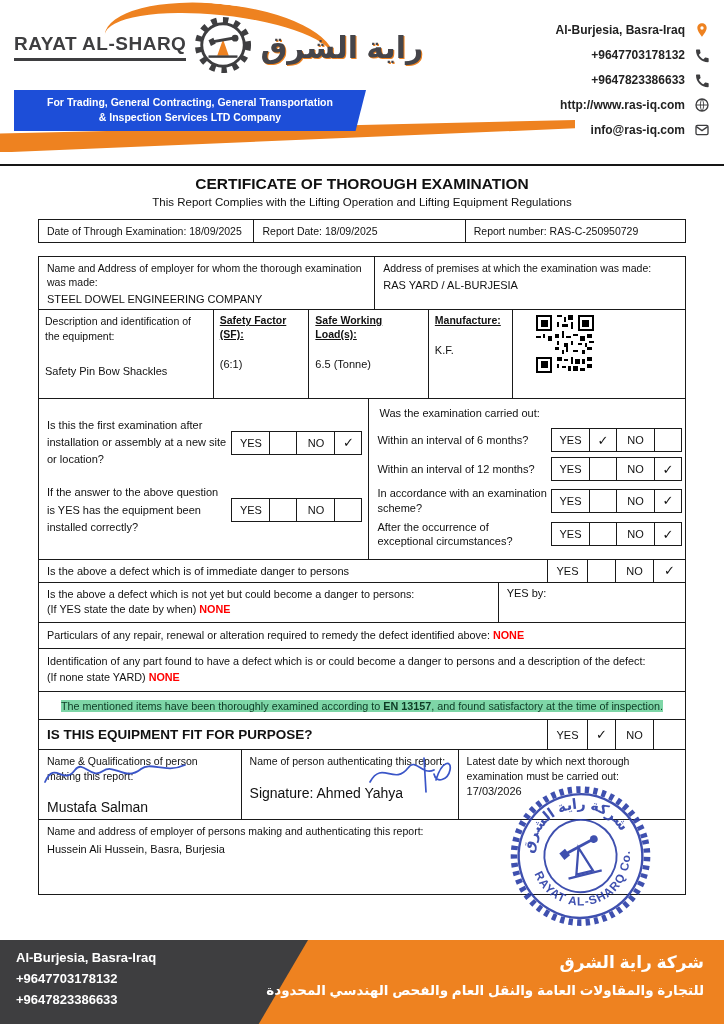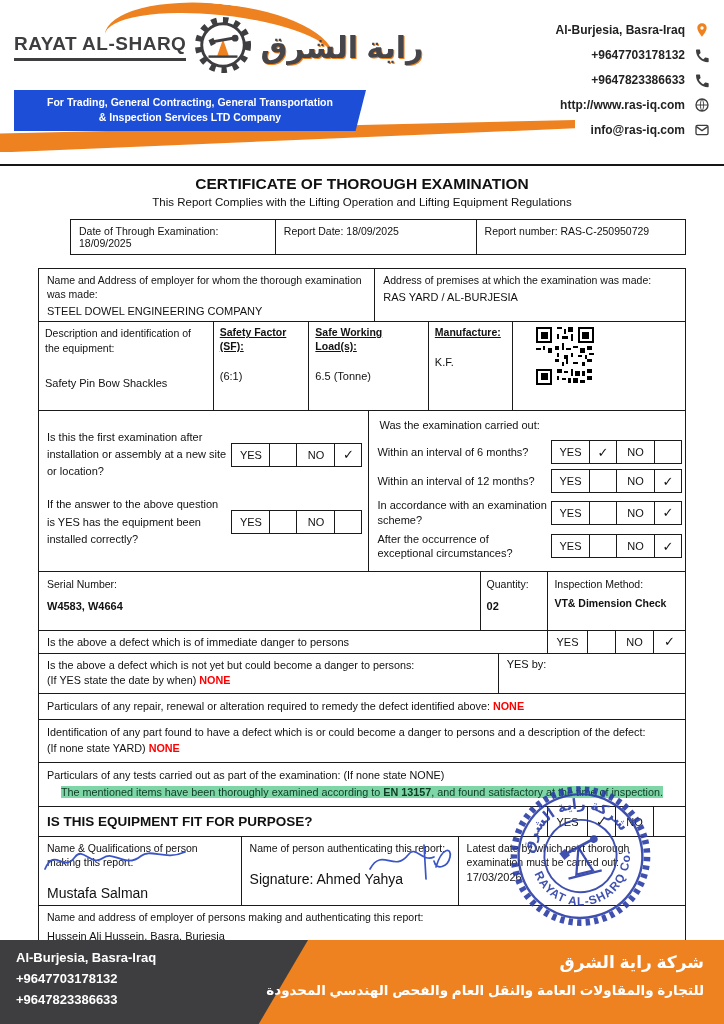--- a/index.html
+++ b/index.html
@@ -25,21 +25,21 @@
   .contact { display:flex; align-items:center; gap:9px; font-size:12px; font-weight:bold; color:#222; }
   .c-icon { width:16px; height:16px; display:inline-flex; }
 
   
   .title { text-align:center; margin-top:9px; }
   .title-main { font-size:15.5px; font-weight:bold; }
   .title-sub { font-size:11.5px; margin-top:3px; }
 
   
   .doc { margin:11px 38px 0; width:648px; font-size:11px; }
-  .dates-row { display:flex; border:1.5px solid #1a1a1a;margin-left:32px; }
+  .dates-row { display:flex; border:1.5px solid #1a1a1a; }
   .dates-row .cell { padding:5px 8px; font-size:10.5px; }
   .d1{width:33.2%}.d2{width:32.7%}.d3{width:34.1%}
   .cell + .cell { border-left:1px solid #1a1a1a; }
 
   .main-table { border:1.5px solid #1a1a1a; margin-top:13px; }
   .mrow { display:flex; }
   .mrow + .mrow { border-top:1px solid #1a1a1a; }
   .lblsm { font-size:10.5px; line-height:1.35; }
 
   .emp-l { width:51.9%; padding:4px 8px; }
@@ -307,34 +307,20 @@
             <div class="yn-group">
               <span class="yn w-l">YES</span>
               <span class="yn w-b"></span>
               <span class="yn w-l">NO</span>
               <span class="yn w-b">✓</span>
             </div>
           </div>
         </div>
       </div>
 
-      <div class="mrow">
-        <div class="cell cell-serial">
-          <div class="lblsm">Serial Number:</div>
-          <div class="ser-val">W4583, W4664</div>
-        </div>
-        <div class="cell cell-qty">
-          <div class="lblsm">Quantity:</div>
-          <div class="ser-val">02</div>
-        </div>
-        <div class="cell cell-method">
-          <div class="lblsm">Inspection Method:</div>
-          <div class="meth-val">VT&amp; Dimension Check</div>
-        </div>
-      </div>
 
       <div class="mrow">
         <div class="cell grow-text">Is the above a defect which is of immediate danger to persons</div>
         <div class="cell ansc a1">YES</div>
         <div class="cell ansc chk a2"></div>
         <div class="cell ansc a3">NO</div>
         <div class="cell ansc chk a4">✓</div>
       </div>
 
       <div class="mrow">
@@ -360,21 +346,20 @@
           <div>Identification of any part found to have a defect which is or could become a danger to persons and a description of the defect:</div>
           <div>
             <span>(If none state YARD)</span>
             <span class="red">NONE</span>
           </div>
         </div>
       </div>
 
       <div class="mrow">
         <div class="fullcell">
-          <div>Particulars of any tests carried out as part of the examination: (If none state NONE)</div>
           <div class="tests-note">
             <span class="hl">The mentioned items have been thoroughly examined according to </span><span class="hl-b">EN 13157</span><span class="hl">, and found satisfactory at the time of inspection.</span>
           </div>
         </div>
       </div>
 
       <div class="mrow">
         <div class="cell fit-text">IS THIS EQUIPMENT FIT FOR PURPOSE?</div>
         <div class="cell ansc a1">YES</div>
         <div class="cell ansc chk a2">✓</div>

